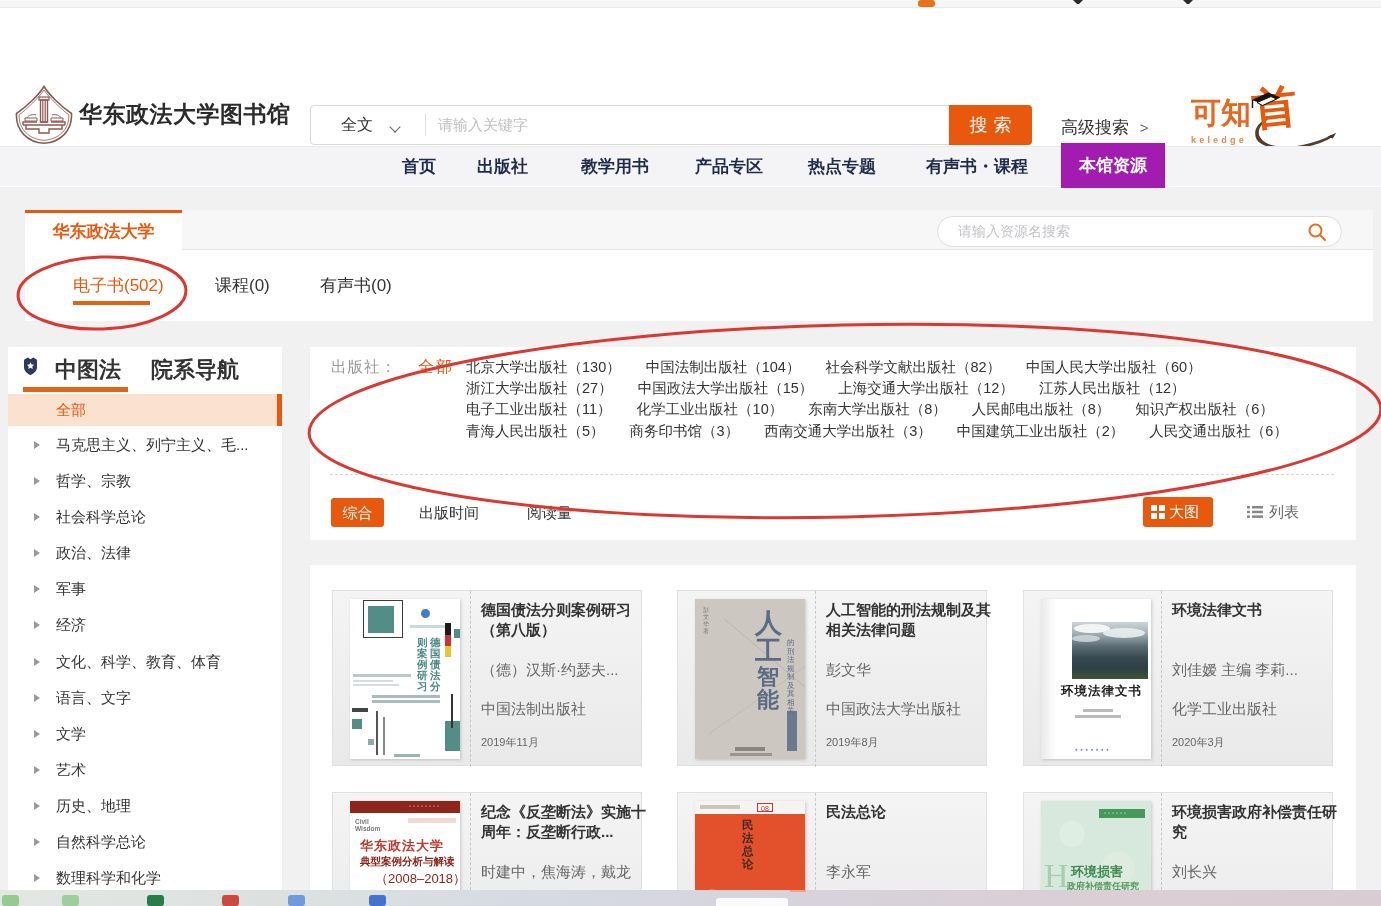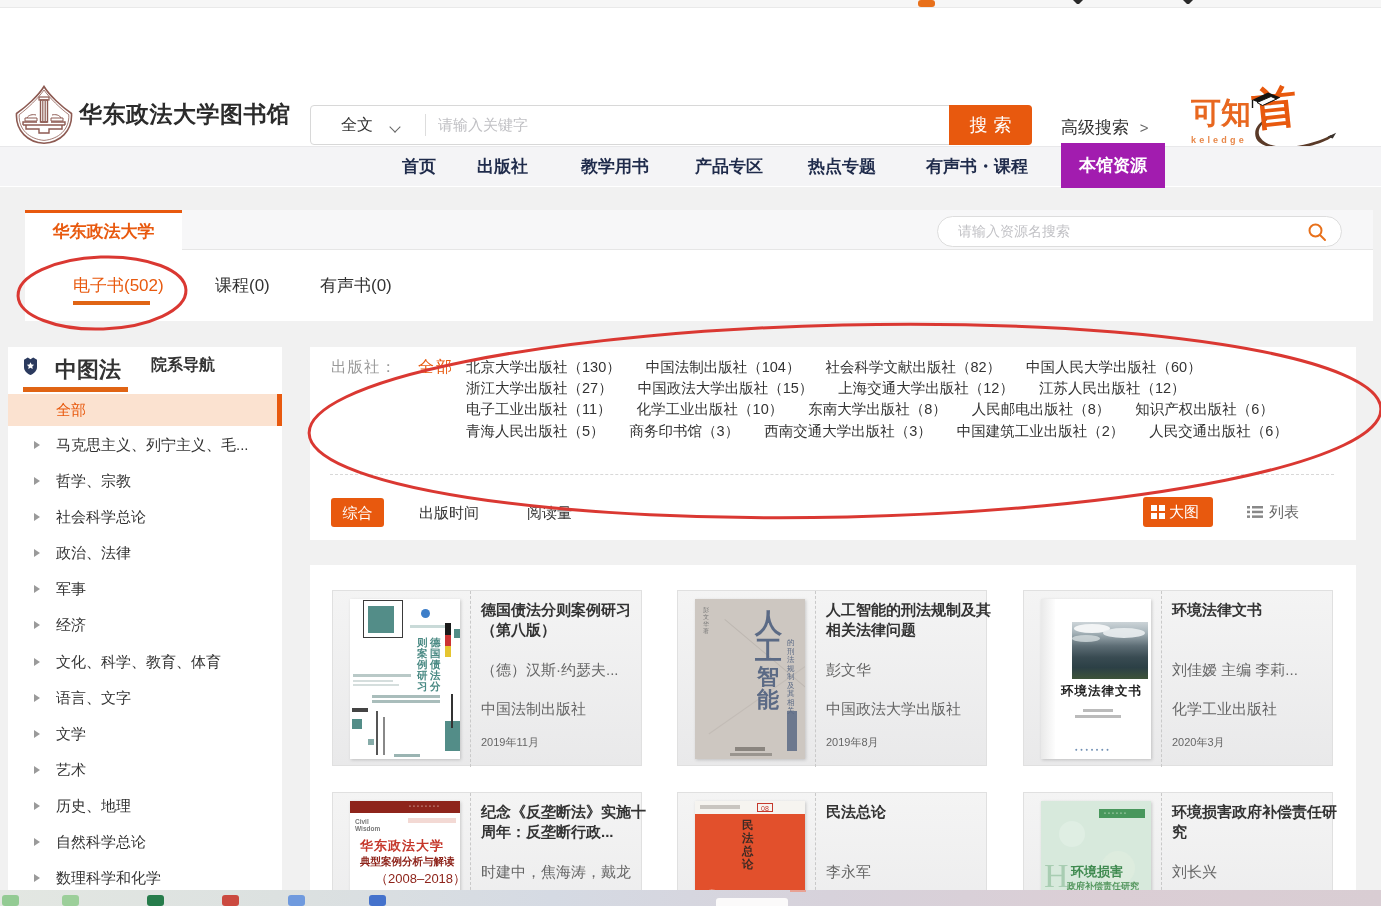--- a/index.html
+++ b/index.html
@@ -44,21 +44,21 @@
 #pillsearch { position:absolute; left:912px; top:6px; width:405px; height:31px; border:1px solid #ddd; border-radius:16px; background:#fff; font-size:14px; color:#c2c2c6; line-height:29px; padding-left:20px;}
 #pillsearch svg { position:absolute; right:14px; top:5px; }
 #tabs2 { position:absolute; left:0; top:40px; width:1348px; height:71px; background:#fff; }
 #tabs2 .t { position:absolute; top:0; height:71px; line-height:71px; font-size:17px; color:#333; }
 #tabs2 .active { color:#e8590e; }
 #tabs2 .uline { position:absolute; left:48px; top:51px; width:77px; height:3.5px; background:#e06414; }
 
 #sidebar { position:absolute; left:8px; top:160px; width:274px; height:549px; background:#fff; }
 #sidebar .head { position:absolute; left:0; top:0; width:274px; height:48px; }
 #sidebar .head .zt { position:absolute; left:47px; top:8px; font-size:22px; font-weight:bold; color:#333; }
-#sidebar .head .yx { position:absolute; left:143px; top:8px; font-size:16px; font-weight:bold; color:#333; }
+#sidebar .head .yx { position:absolute; left:143px; top:8px; font-size:22px; font-weight:bold; color:#333; }
 #sidebar .head .ul { position:absolute; left:15px; top:40px; width:105px; height:5px; background:#e06414; }
 #allrow { position:absolute; left:0; top:47px; width:274px; height:32px; background:#fbe2d0; border-right:5px solid #e8590e; color:#e8590e; font-size:15px; line-height:32px; padding-left:48px; }
 #cats { position:absolute; left:0; top:80px; width:274px; }
 #cats .c { height:36.1px; line-height:36.1px; font-size:15px; color:#333; padding-left:48px; position:relative; white-space:nowrap; }
 #cats .c:before { content:""; position:absolute; left:26px; top:14px; border-left:6px solid #9a9a9a; border-top:4.5px solid transparent; border-bottom:4.5px solid transparent; }
 
 #fcard { position:absolute; left:310px; top:160px; width:1046px; height:193px; background:#fff; }
 #fcard .lbl { position:absolute; left:21px; top:10px; font-size:15.5px; color:#999; letter-spacing:1px;}
 #fcard .all { position:absolute; left:108px; top:10px; font-size:16px; color:#e8590e; letter-spacing:2px;}
 #publist { position:absolute; left:156px; top:10px; width:870px; font-size:14.5px; color:#333; }

